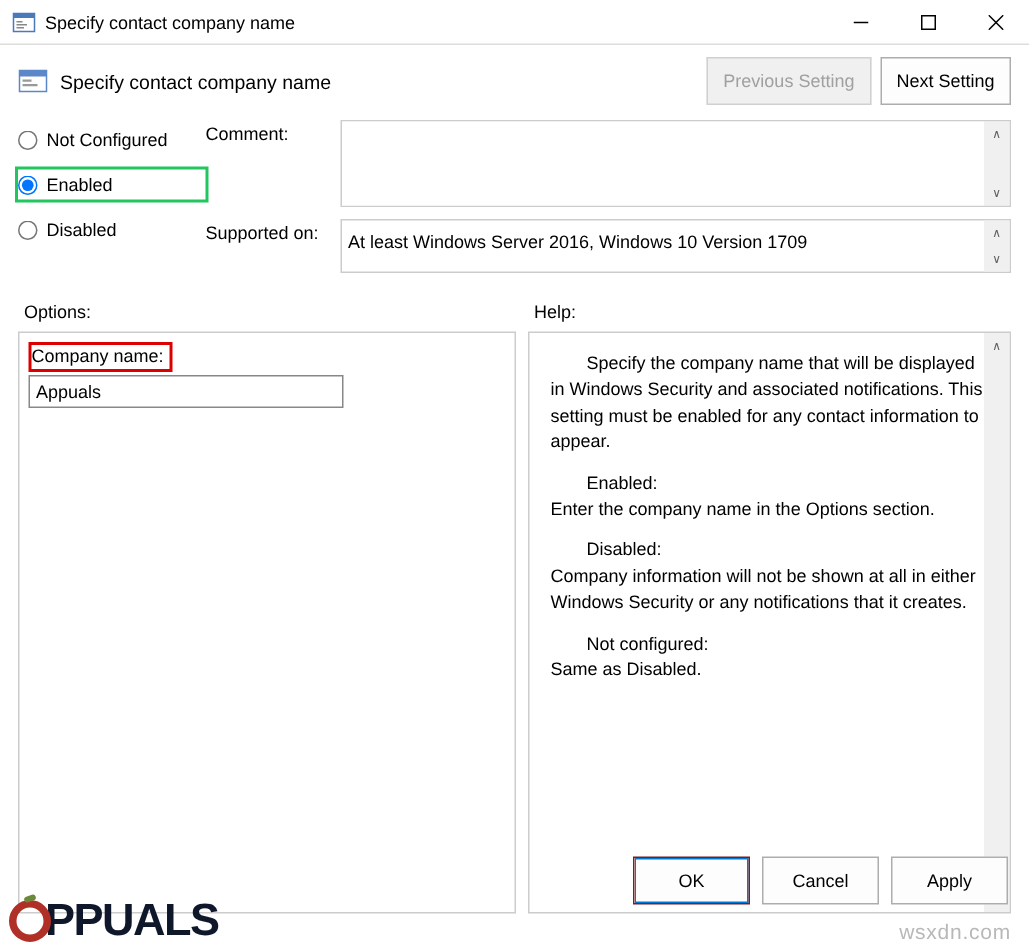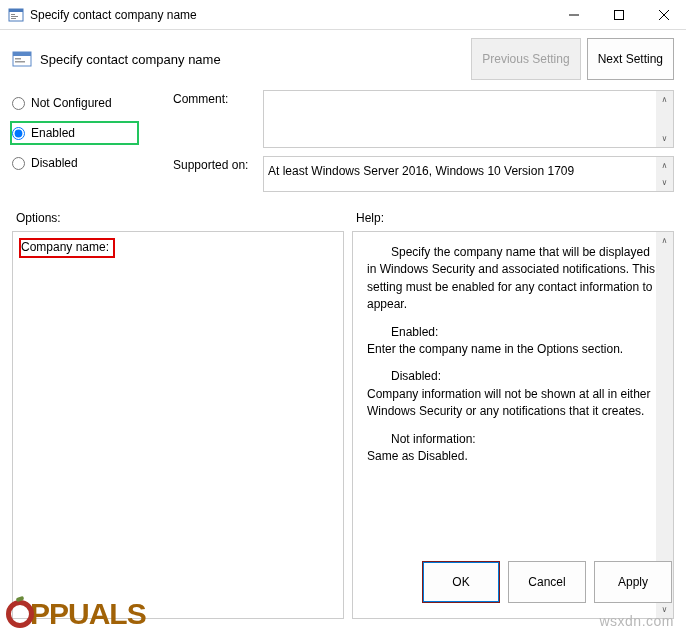--- a/index.html
+++ b/index.html
@@ -44,30 +44,30 @@
     }
     .header-title { flex: 1; font-size: 13px; }
     .nav-buttons { display: flex; gap: 6px; margin-left: auto; }
     .btn {
       font-family: inherit;
       font-size: 12px;
       padding: 4px 10px;
       background: #fdfdfd;
       border: 1px solid #adadad;
       min-width: 85px;
-      height: 42px;
+      height: 32px;
       cursor: pointer;
     }
     .btn:disabled {
       background: #f0f0f0;
       color: #a0a0a0;
       border-color: #d0d0d0;
       cursor: default;
     }
-    .config-row { display: flex; margin-bottom: 19px; gap: 36px; }
+    .config-row { display: flex; margin-bottom: 19px; }
     .radio-col { width: 125px; padding-top: 4px; }
     .radio-item {
       display: flex; align-items: center;
       margin-bottom: 12px;
       padding: 2px 0;
     }
     .radio-item input { margin-right: 6px; }
     .highlight-box {
       border: 2px solid #22c55e;
       margin: -3px -2px;
@@ -164,21 +164,21 @@
       color: #b8b8b8;
       letter-spacing: 0.5px;
     }
     .logo {
       position: absolute;
       left: 6px;
       bottom: 2px;
       font-family: Arial, sans-serif;
       font-size: 30px;
       font-weight: 900;
-      color: #a16207;
+      color: #0f172a;
       letter-spacing: -1px;
       display: flex;
       align-items: center;
     }
     .logo-ring {
       width: 28px; height: 28px;
       border: 5px solid #b03028;
       border-radius: 50%;
       display: inline-block;
       position: relative;
@@ -290,27 +290,30 @@
   <div class="panels-header">
     <div>Options:</div>
     <div>Help:</div>
   </div>
 
   <div class="panels">
     <div class="panel panel-left">
       <div class="option-label-box">
         <span>Company name:</span>
       </div>
+      <div>
+        <input type="text" class="option-input" value="Appuals" style="">
+      </div>
     </div>
     <div class="panel panel-right">
       <div class="help-text">
         <p class="indent">Specify the company name that will be displayed in Windows Security and associated notifications. This setting must be enabled for any contact information to appear.</p>
         <p><span class="indent" style="display:inline-block">Enabled:</span><br><span>Enter the company name in the Options section.</span></p>
         <p><span class="indent" style="display:inline-block">Disabled:</span><br><span>Company information will not be shown at all in either Windows Security or any notifications that it creates.</span></p>
-        <p><span class="indent" style="display:inline-block">Not information:</span><br><span>Same as Disabled.</span></p>
+        <p><span class="indent" style="display:inline-block">Not configured:</span><br><span>Same as Disabled.</span></p>
       </div>
       <div class="panel-scroll">
         <div class="scroll-arrow">∧</div>
         <div class="scroll-arrow">∨</div>
       </div>
     </div>
   </div>
 </div>
 
 <div class="footer">

